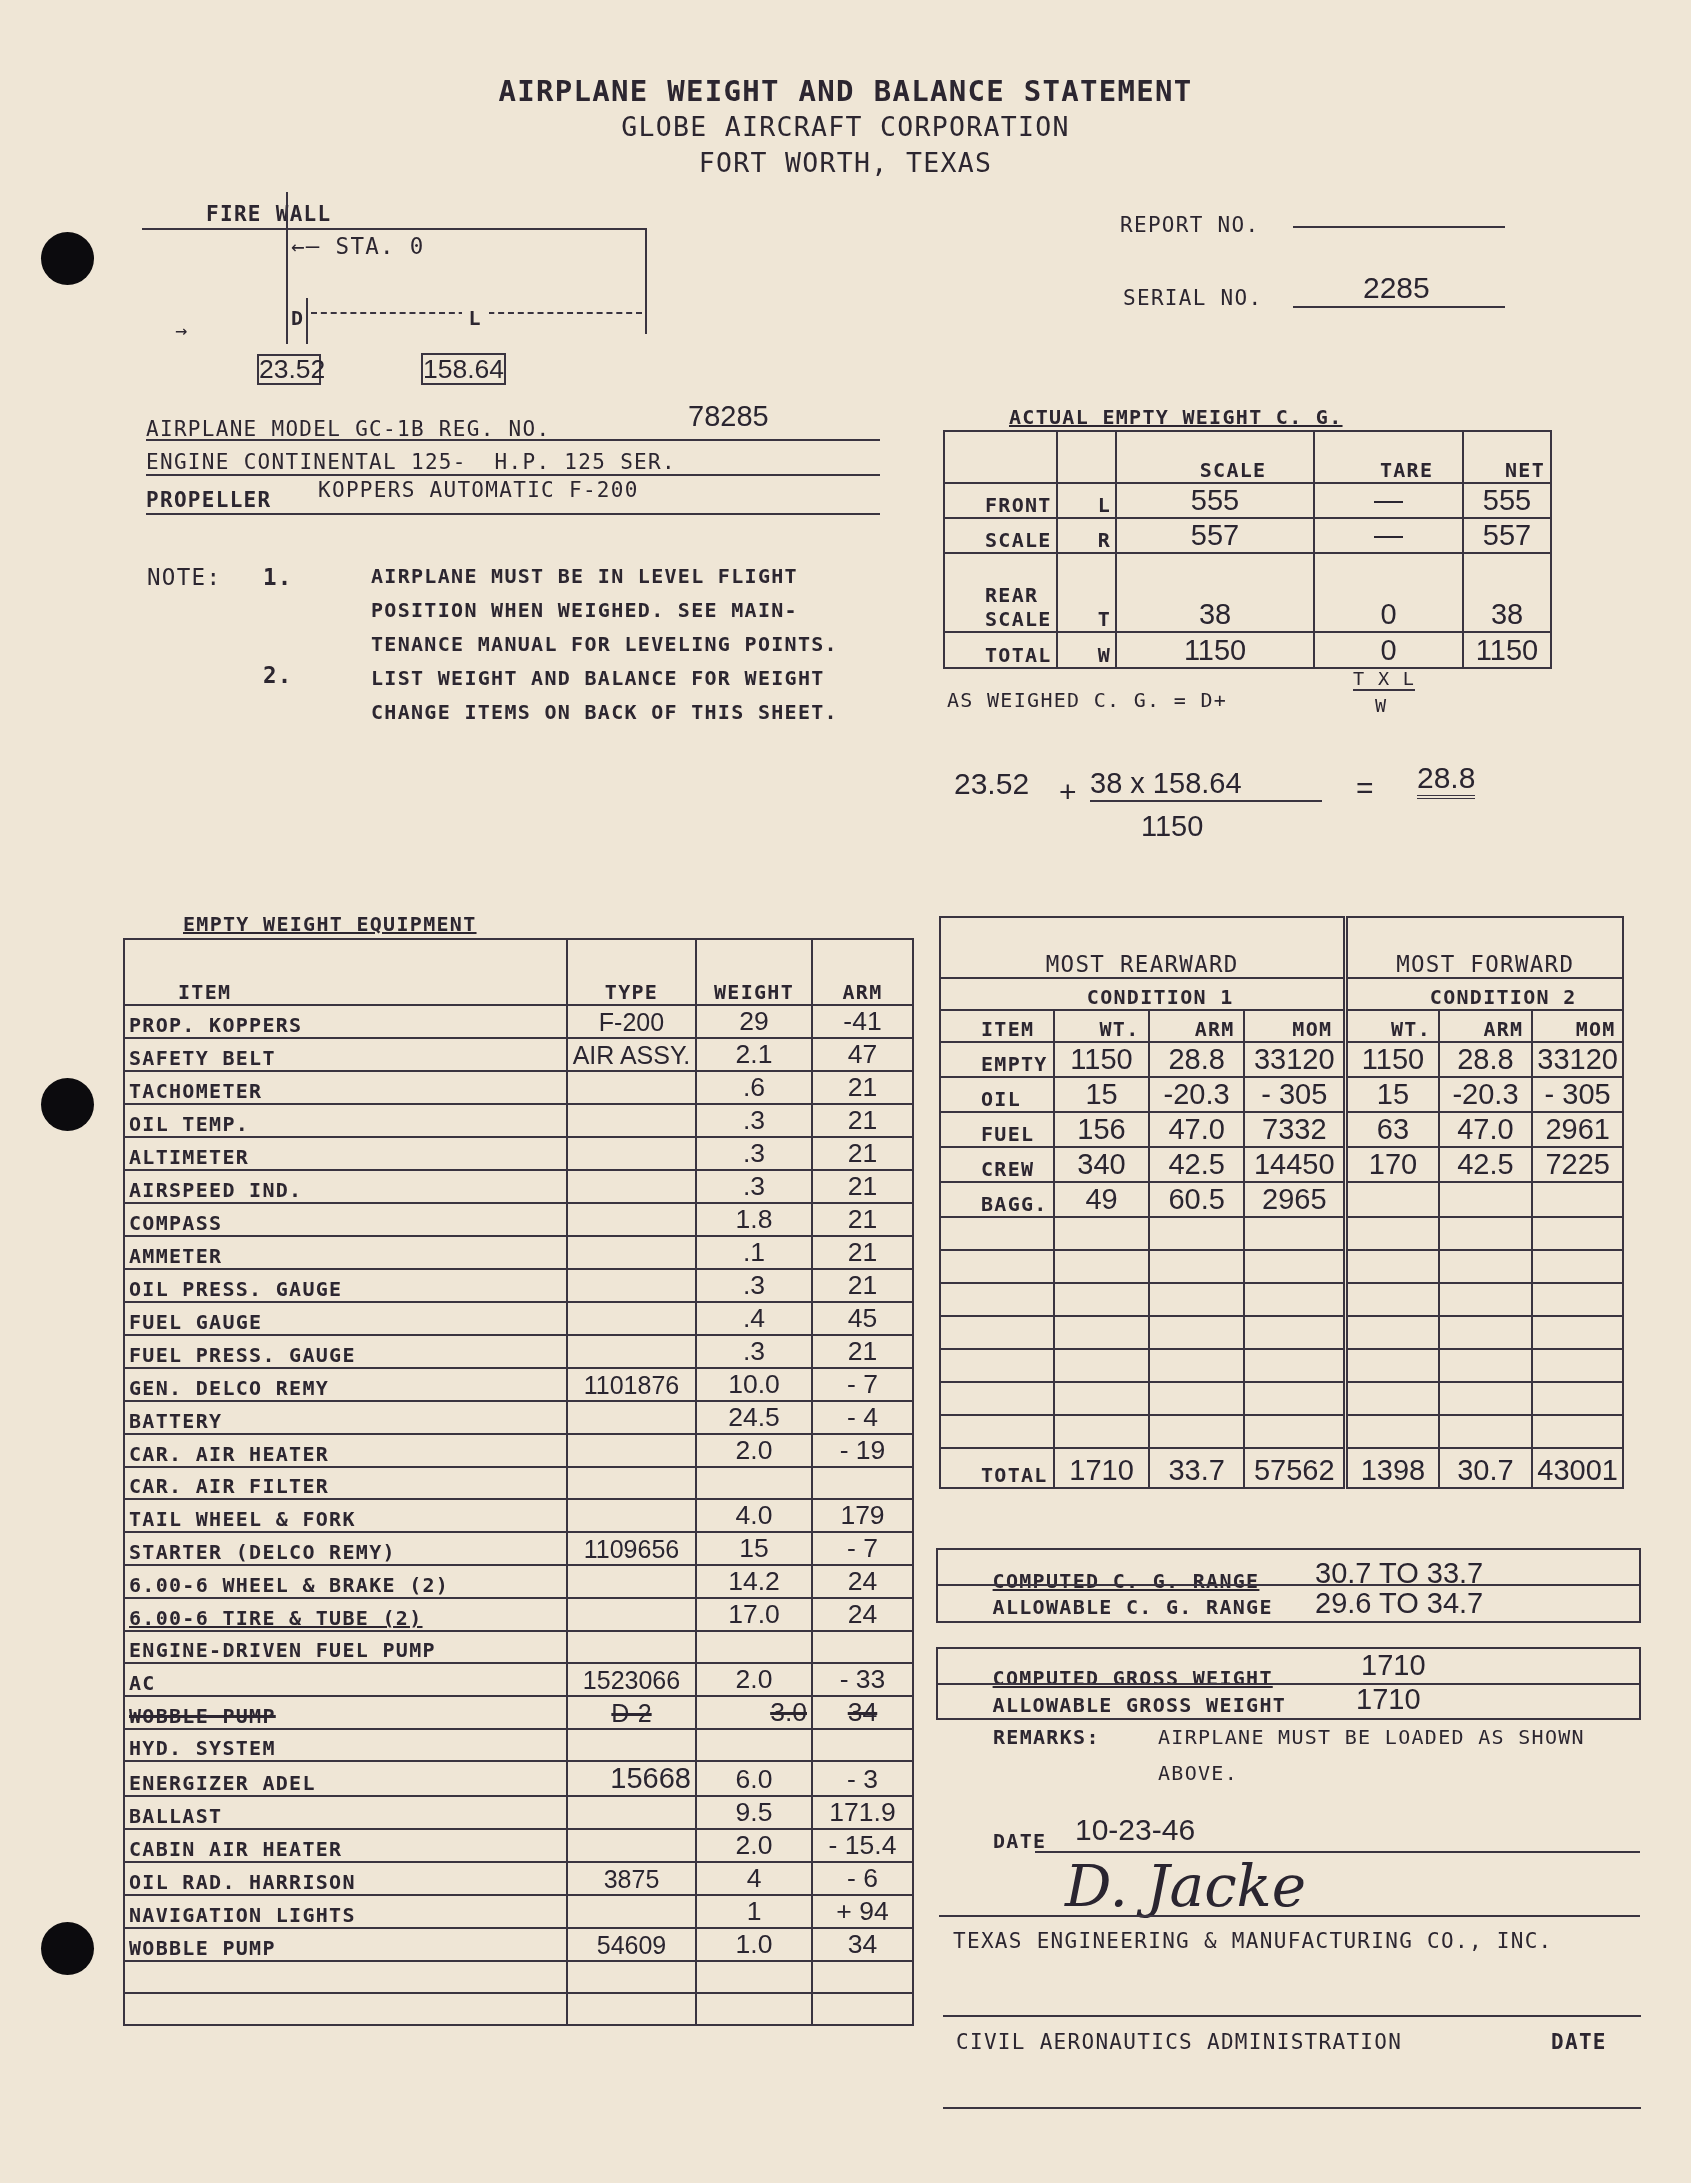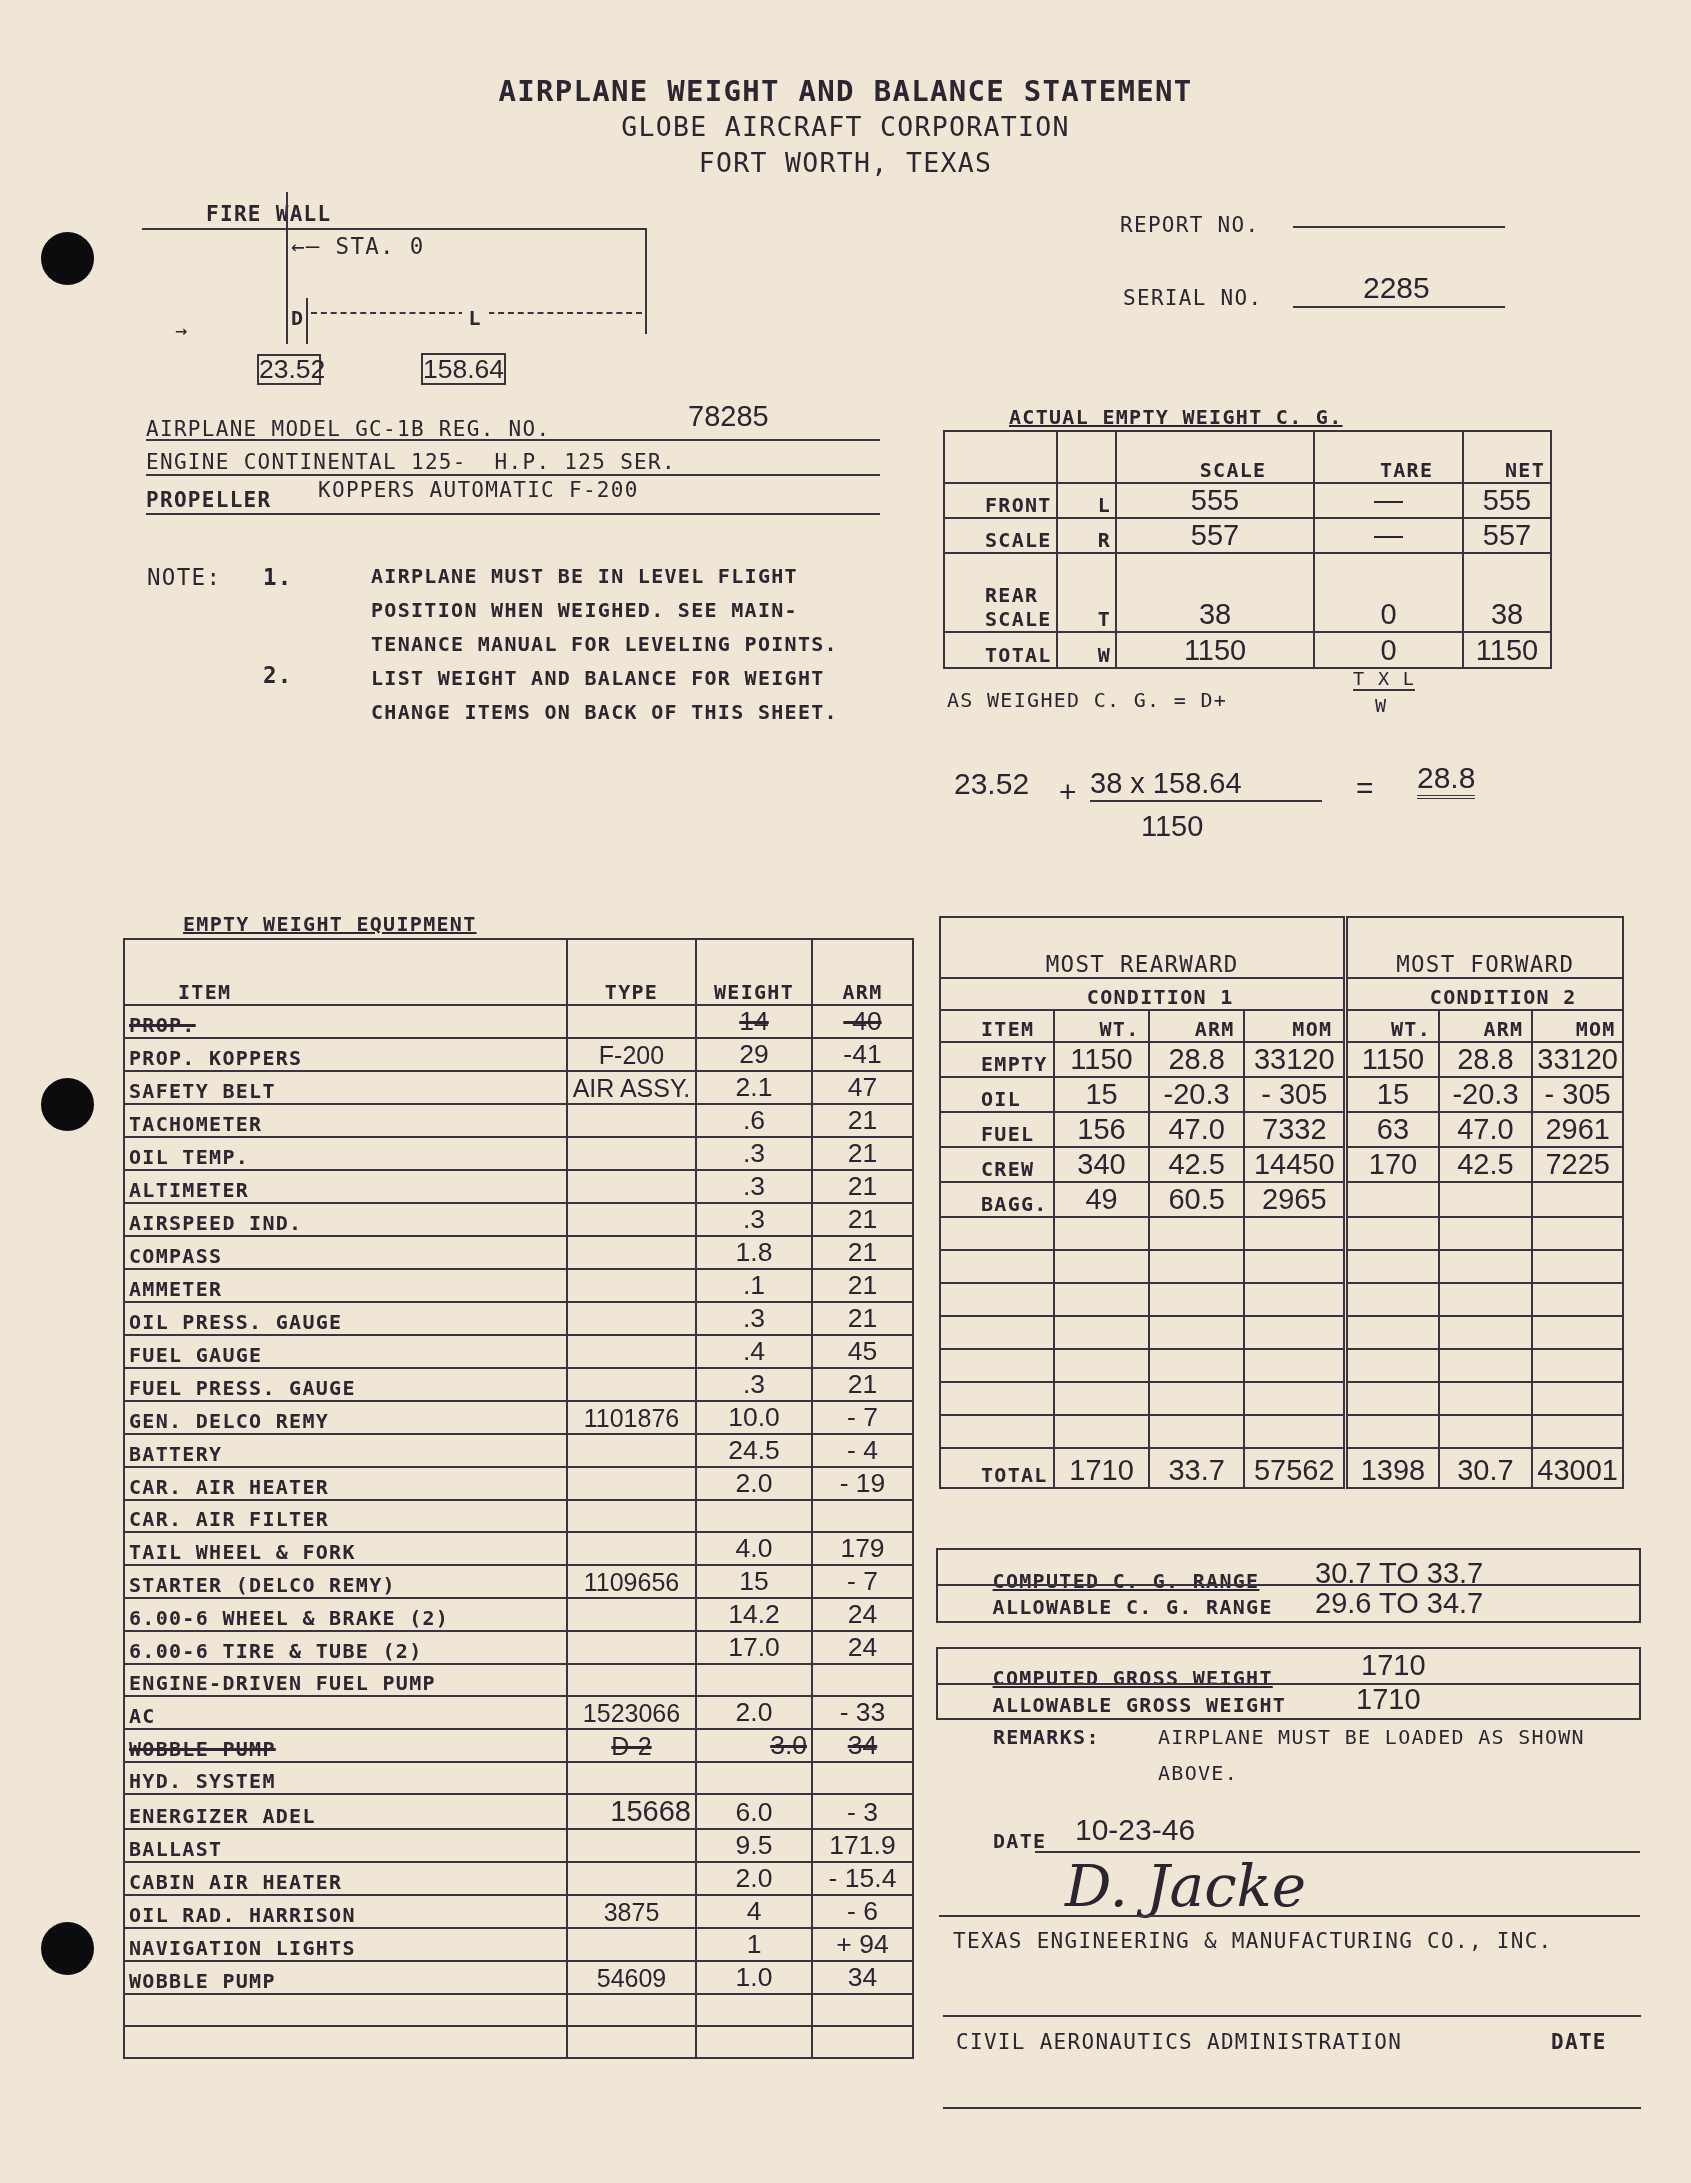--- a/index.html
+++ b/index.html
@@ -139,26 +139,20 @@
 <table class="ew">
   <thead>
     <tr style="height:66px;">
       <td class="tw mid" style="width:384px;padding-left:53px;vertical-align:bottom;">ITEM</td>
       <td class="tw mid" style="width:119px;text-align:center;vertical-align:bottom;">TYPE</td>
       <td class="tw mid" style="width:106px;text-align:center;vertical-align:bottom;">WEIGHT</td>
       <td class="tw mid" style="text-align:center;vertical-align:bottom;">ARM</td>
     </tr>
   </thead>
   <tbody id="equip-body">
-      <tr class="strike">
-        <td class="tw" style="text-align: left;">PROP.</td>
-        <td class="hand" style="text-align: center; font-size: 25px;"></td>
-        <td class="hand" style="text-align: center; font-size: 26.5px;">14</td>
-        <td class="hand" style="text-align: center; font-size: 26.5px;">-40</td>
-      </tr>
       <tr>
         <td class="tw" style="text-align: left;">PROP. KOPPERS</td>
         <td class="hand" style="text-align: center; font-size: 25px;">F-200</td>
         <td class="hand" style="text-align: center; font-size: 26.5px;">29</td>
         <td class="hand" style="text-align: center; font-size: 26.5px;">-41</td>
       </tr>
       <tr>
         <td class="tw" style="text-align: left;">SAFETY BELT</td>
         <td class="hand" style="text-align: center; font-size: 25px;">AIR ASSY.</td>
         <td class="hand" style="text-align: center; font-size: 26.5px;">2.1</td>
@@ -254,21 +248,21 @@
         <td class="hand" style="text-align: center; font-size: 26.5px;">15</td>
         <td class="hand" style="text-align: center; font-size: 26.5px;">- 7</td>
       </tr>
       <tr>
         <td class="tw" style="text-align: left;">6.00-6 WHEEL &amp; BRAKE (2)</td>
         <td class="hand" style="text-align: center; font-size: 25px;"></td>
         <td class="hand" style="text-align: center; font-size: 26.5px;">14.2</td>
         <td class="hand" style="text-align: center; font-size: 26.5px;">24</td>
       </tr>
       <tr>
-        <td class="tw" style="text-align: left;">6.00-6 TIRE &amp; TUBE (2)</td>
+        <td class="tw" style="text-align: left; text-decoration: underline;">6.00-6 TIRE &amp; TUBE (2)</td>
         <td class="hand" style="text-align: center; font-size: 25px;"></td>
         <td class="hand" style="text-align: center; font-size: 26.5px;">17.0</td>
         <td class="hand" style="text-align: center; font-size: 26.5px;">24</td>
       </tr>
       <tr>
         <td class="tw" style="text-align: left;">ENGINE-DRIVEN FUEL PUMP</td>
         <td class="hand" style="text-align: center; font-size: 25px;"></td>
         <td class="hand" style="text-align: center; font-size: 26.5px;"></td>
         <td class="hand" style="text-align: center; font-size: 26.5px;"></td>
       </tr>

